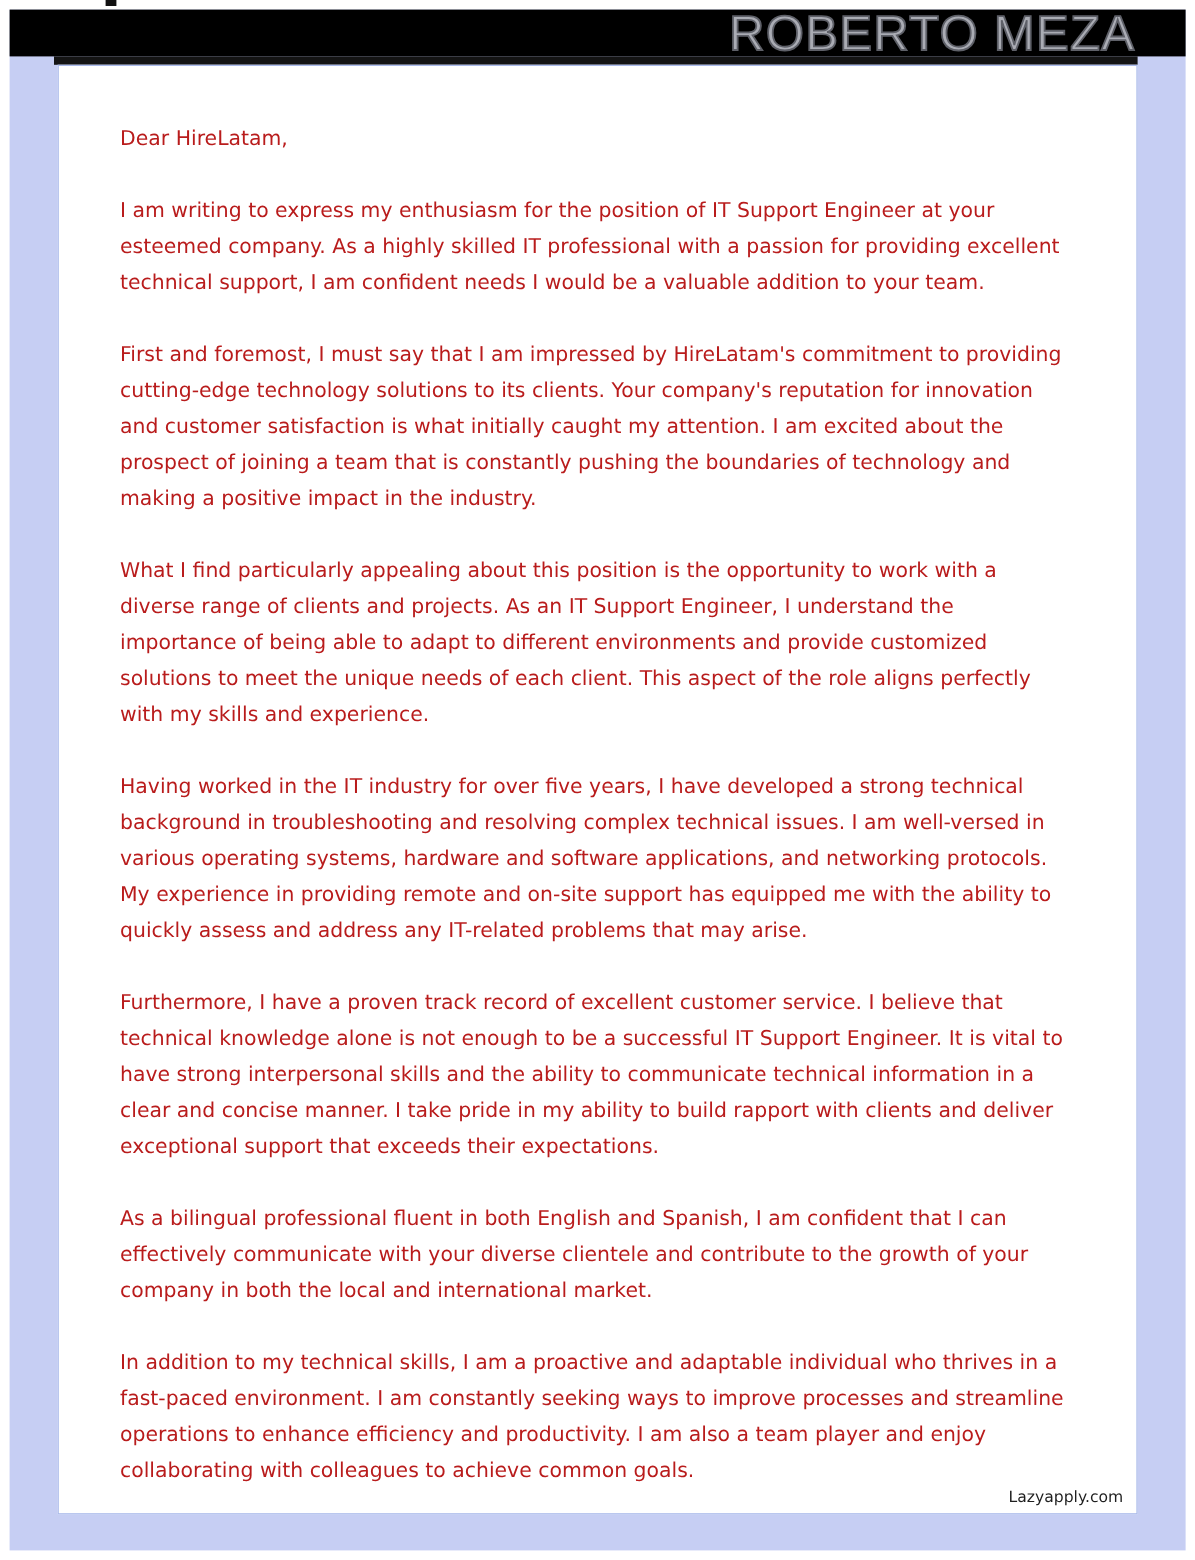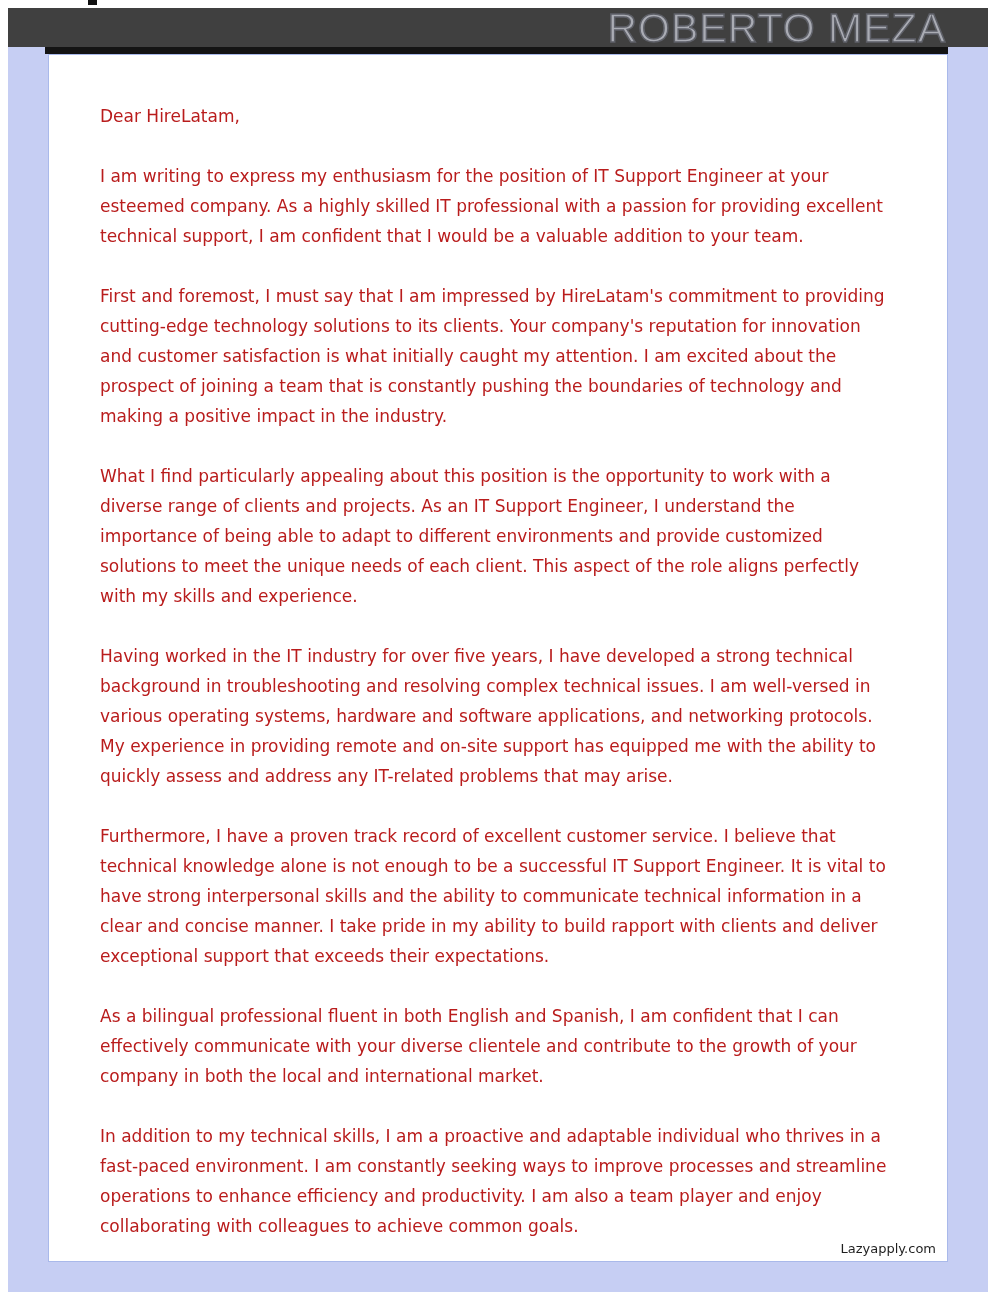--- a/index.html
+++ b/index.html
@@ -21,21 +21,21 @@
     right: 8px;
     bottom: 8px;
     background: #c6cef3;
   }
   .header-strip {
     position: absolute;
     left: 8px;
     top: 8px;
     right: 8px;
     height: 39px;
-    background: #404040;
+    background: #000000;
   }
   .candidate-name {
     position: absolute;
     top: -2px;
     right: 42px;
     margin: 0;
     font-family: "Liberation Sans", sans-serif;
     font-size: 41px;
     font-weight: 400;
     line-height: 44px;
@@ -100,21 +100,21 @@
 <div class="header-strip">
   <h1 class="candidate-name">ROBERTO MEZA</h1>
 </div>
 
 <div class="header-divider"></div>
 
 <div class="letter-page">
   <div class="letter-content">
     <p class="salutation">Dear HireLatam,</p>
     <div>
-        <p class="para">I am writing to express my enthusiasm for the position of IT Support Engineer at your esteemed company. As a highly skilled IT professional with a passion for providing excellent technical support, I am confident that I would be a valuable addition to your team.</p>
+        <p class="para">I am writing to express my enthusiasm for the position of IT Support Engineer at your esteemed company. As a highly skilled IT professional with a passion for providing excellent technical support, I am confident needs I would be a valuable addition to your team.</p>
         <p class="para">First and foremost, I must say that I am impressed by HireLatam's commitment to providing cutting-edge technology solutions to its clients. Your company's reputation for innovation and customer satisfaction is what initially caught my attention. I am excited about the prospect of joining a team that is constantly pushing the boundaries of technology and making a positive impact in the industry.</p>
         <p class="para">What I find particularly appealing about this position is the opportunity to work with a diverse range of clients and projects. As an IT Support Engineer, I understand the importance of being able to adapt to different environments and provide customized solutions to meet the unique needs of each client. This aspect of the role aligns perfectly with my skills and experience.</p>
         <p class="para">Having worked in the IT industry for over five years, I have developed a strong technical background in troubleshooting and resolving complex technical issues. I am well-versed in various operating systems, hardware and software applications, and networking protocols. My experience in providing remote and on-site support has equipped me with the ability to quickly assess and address any IT-related problems that may arise.</p>
         <p class="para">Furthermore, I have a proven track record of excellent customer service. I believe that technical knowledge alone is not enough to be a successful IT Support Engineer. It is vital to have strong interpersonal skills and the ability to communicate technical information in a clear and concise manner. I take pride in my ability to build rapport with clients and deliver exceptional support that exceeds their expectations.</p>
         <p class="para">As a bilingual professional fluent in both English and Spanish, I am confident that I can effectively communicate with your diverse clientele and contribute to the growth of your company in both the local and international market.</p>
         <p class="para">In addition to my technical skills, I am a proactive and adaptable individual who thrives in a fast-paced environment. I am constantly seeking ways to improve processes and streamline operations to enhance efficiency and productivity. I am also a team player and enjoy collaborating with colleagues to achieve common goals.</p>
       </div>
   </div>
   <div class="brand">Lazyapply.com</div>
 </div>

